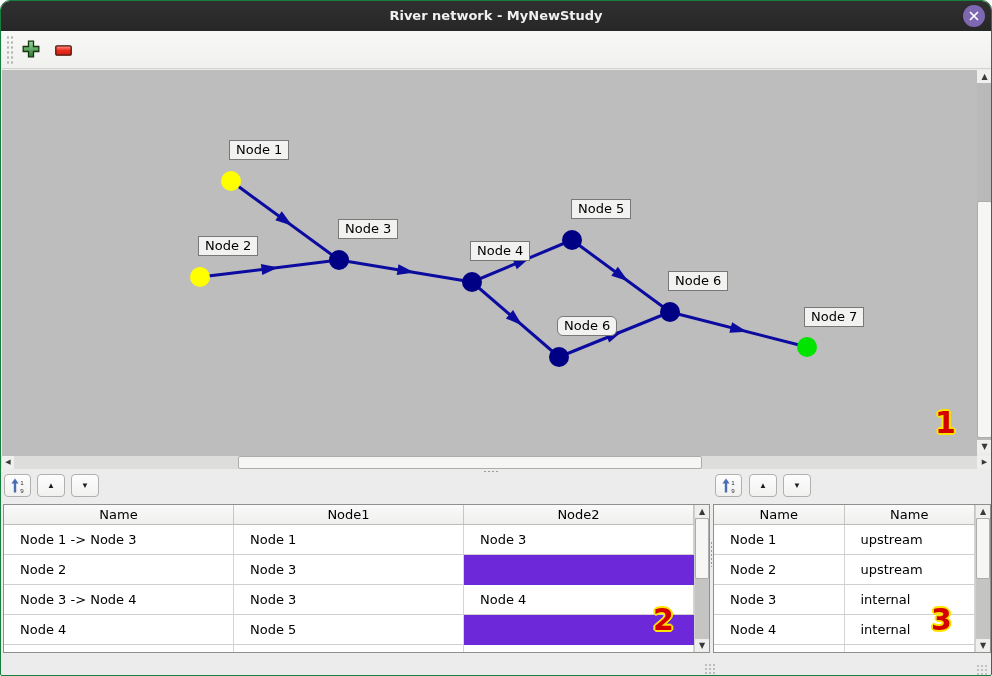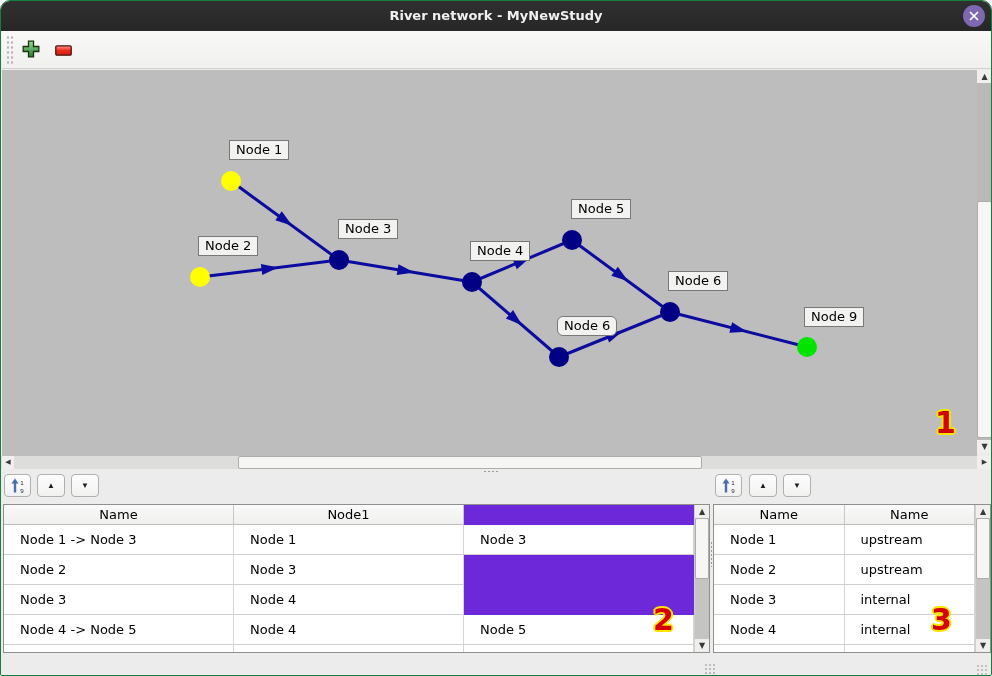--- a/index.html
+++ b/index.html
@@ -152,21 +152,21 @@
         <circle cx="805" cy="277" r="10" fill="#00e400"></circle>
       </svg>
     <div id="node-labels">
         <div class="node-label" style="left: 227px; top: 70px;">Node 1</div>
         <div class="node-label" style="left: 196px; top: 166px;">Node 2</div>
         <div class="node-label" style="left: 336px; top: 149px;">Node 3</div>
         <div class="node-label" style="left: 468px; top: 171px;">Node 4</div>
         <div class="node-label" style="left: 569px; top: 129px;">Node 5</div>
         <div class="node-label" style="left: 555px; top: 246px; border-radius: 6px;">Node 6</div>
         <div class="node-label" style="left: 666px; top: 201px;">Node 6</div>
-        <div class="node-label" style="left: 802px; top: 237px;">Node 9</div>
+        <div class="node-label" style="left: 802px; top: 237px;">Node 7</div>
       </div>
   </div>
 
   <div class="cv-vscroll">
     <div class="sb-btn sb-top">
         <span>▲</span>
       </div>
     <div class="sb-thumb"></div>
     <div class="sb-btn sb-bottom">
         <span>▼</span>
@@ -213,36 +213,37 @@
     </button>
   <button class="pane-toolbar-btn" style="left:782px;width:28px">
       <span>▼</span>
     </button>
 
   <div class="table-frame" style="left:2px;width:707px">
     <div class="tbl" id="reaches-body">
         <div class="tr">
           <div class="th" style="width: 230px;">Name</div>
           <div class="th" style="width: 230px;">Node1</div>
+          <div class="th" style="width: 230px;">Node2</div>
         </div>
         <div class="tr">
           <div class="td" style="width: 230px;">Node 1 -&gt; Node 3</div>
           <div class="td" style="width: 230px;">Node 1</div>
           <div class="td" style="width: 230px;">Node 3</div>
         </div>
         <div class="tr">
           <div class="td" style="width: 230px;">Node 2</div>
           <div class="td" style="width: 230px;">Node 3</div>
         </div>
         <div class="tr">
+          <div class="td" style="width: 230px;">Node 3 -&gt; Node 4</div>
           <div class="td" style="width: 230px;">Node 3</div>
           <div class="td" style="width: 230px;">Node 4</div>
         </div>
         <div class="tr">
-          <div class="td" style="width: 230px;">Node 4 -&gt; Node 5</div>
           <div class="td" style="width: 230px;">Node 4</div>
           <div class="td" style="width: 230px;">Node 5</div>
         </div>
         <div class="tr partial">
           <div class="td" style="width: 230px;"></div>
           <div class="td" style="width: 230px;"></div>
           <div class="td" style="width: 230px;"></div>
         </div>
       </div>
     <div class="tbl-sb">

